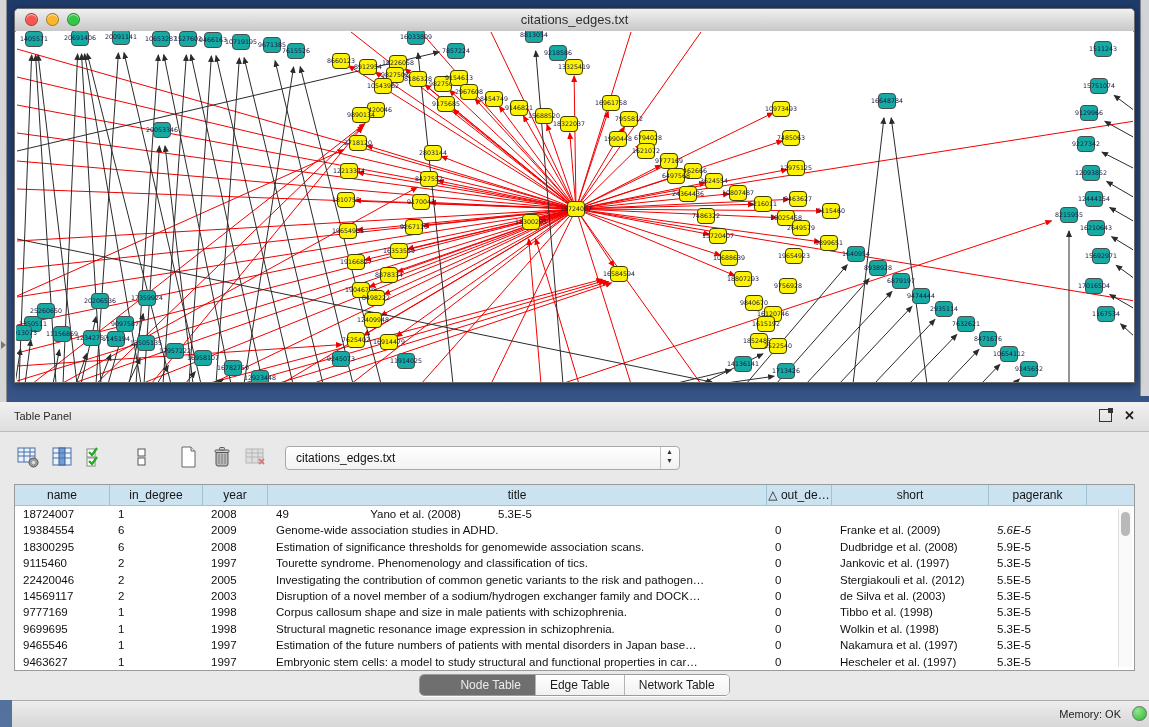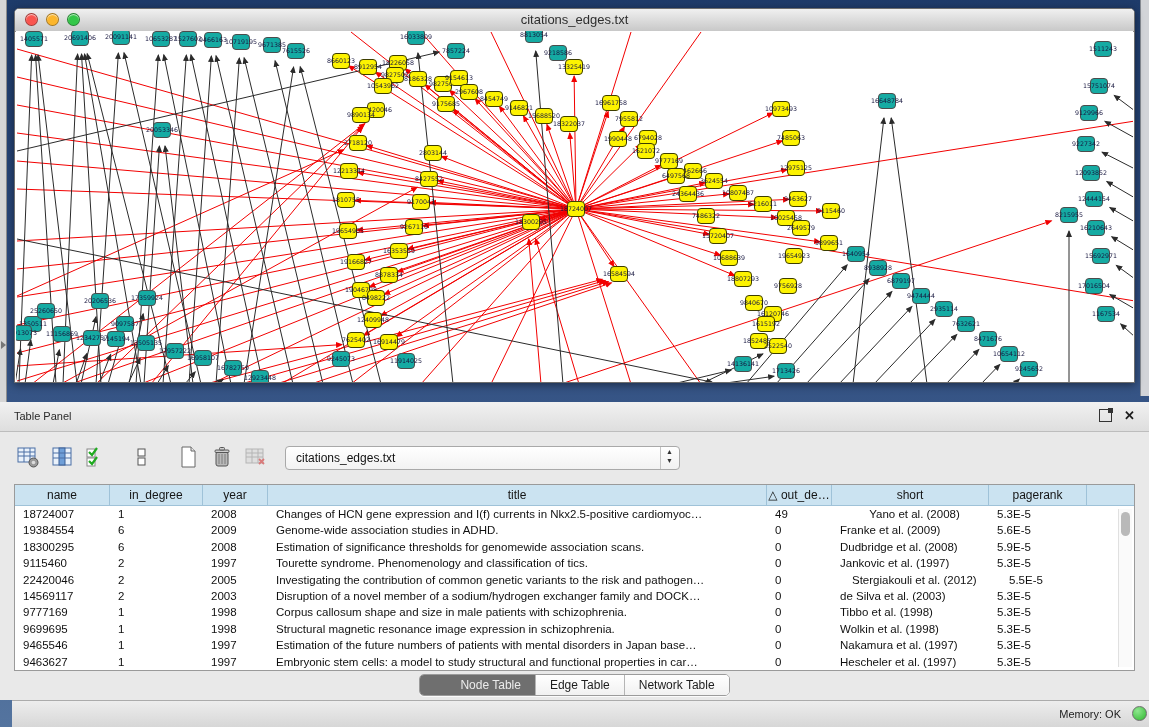--- a/index.html
+++ b/index.html
@@ -796,33 +796,32 @@
           <div class="th" style="width: 499px;">title</div>
           <div class="th" style="width: 65px;">△ out_de…</div>
           <div class="th" style="width: 157px;">short</div>
           <div class="th" style="width: 98px;">pagerank</div>
         </div>
       <div id="tbody">
           <div class="tr">
             <div class="td" style="width: 95px;">18724007</div>
             <div class="td" style="width: 93px;">1</div>
             <div class="td" style="width: 65px;">2008</div>
-            <div class="td" style="width: 499px;">Changes of HCN gene expression and I(f) currents in Nkx2.5-positive cardiomyoc…</div>
             <div class="td" style="width: 65px;">49</div>
             <div class="td" style="width: 157px; text-align: center;">Yano et al. (2008)</div>
             <div class="td" style="width: 98px;">5.3E-5</div>
           </div>
           <div class="tr">
             <div class="td" style="width: 95px;">19384554</div>
             <div class="td" style="width: 93px;">6</div>
             <div class="td" style="width: 65px;">2009</div>
             <div class="td" style="width: 499px;">Genome-wide association studies in ADHD.</div>
             <div class="td" style="width: 65px;">0</div>
             <div class="td" style="width: 157px;">Franke et al. (2009)</div>
-            <div class="td" style="width: 98px;">5.6E-5</div>
+            <div class="td" style="width: 98px; font-style: italic;">5.6E-5</div>
           </div>
           <div class="tr">
             <div class="td" style="width: 95px;">18300295</div>
             <div class="td" style="width: 93px;">6</div>
             <div class="td" style="width: 65px;">2008</div>
             <div class="td" style="width: 499px;">Estimation of significance thresholds for genomewide association scans.</div>
             <div class="td" style="width: 65px;">0</div>
             <div class="td" style="width: 157px;">Dudbridge et al. (2008)</div>
             <div class="td" style="width: 98px;">5.9E-5</div>
           </div>
@@ -834,21 +833,21 @@
             <div class="td" style="width: 65px;">0</div>
             <div class="td" style="width: 157px;">Jankovic et al. (1997)</div>
             <div class="td" style="width: 98px;">5.3E-5</div>
           </div>
           <div class="tr">
             <div class="td" style="width: 95px;">22420046</div>
             <div class="td" style="width: 93px;">2</div>
             <div class="td" style="width: 65px;">2005</div>
             <div class="td" style="width: 499px;">Investigating the contribution of common genetic variants to the risk and pathogen…</div>
             <div class="td" style="width: 65px;">0</div>
-            <div class="td" style="width: 157px; margin-left: 12px;">Stergiakouli et al. (2012)</div>
+            <div class="td" style="width: 157px;">Stergiakouli et al. (2012)</div>
             <div class="td" style="width: 98px;">5.5E-5</div>
           </div>
           <div class="tr">
             <div class="td" style="width: 95px;">14569117</div>
             <div class="td" style="width: 93px;">2</div>
             <div class="td" style="width: 65px;">2003</div>
             <div class="td" style="width: 499px;">Disruption of a novel member of a sodium/hydrogen exchanger family and DOCK…</div>
             <div class="td" style="width: 65px;">0</div>
             <div class="td" style="width: 157px;">de Silva et al. (2003)</div>
             <div class="td" style="width: 98px;">5.3E-5</div>

